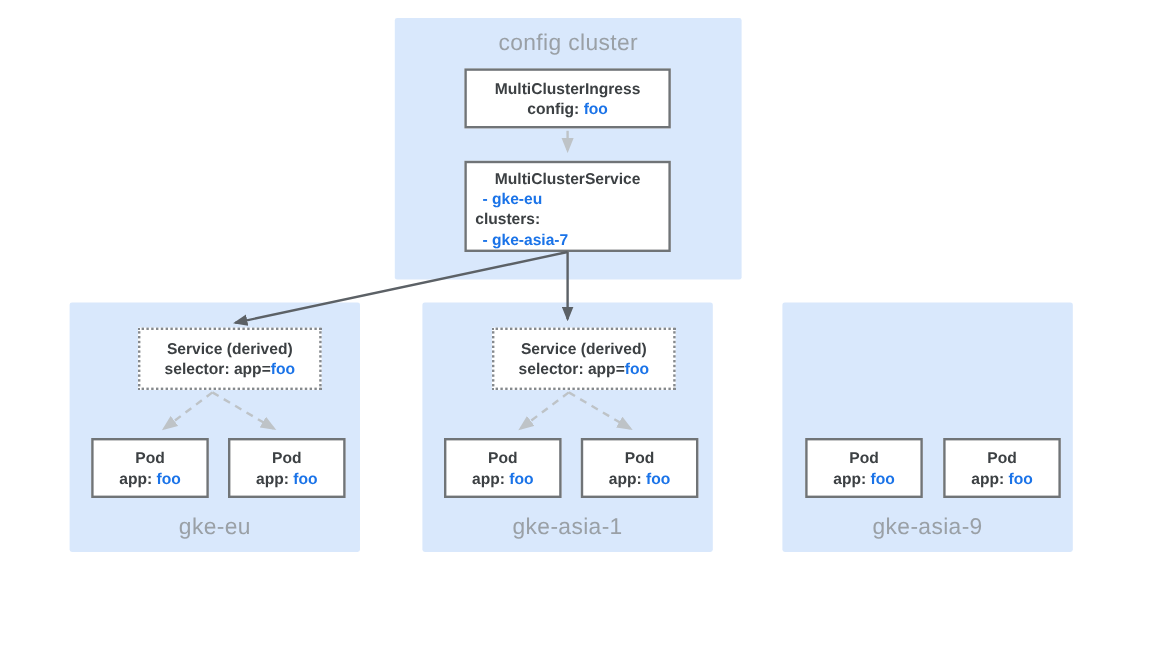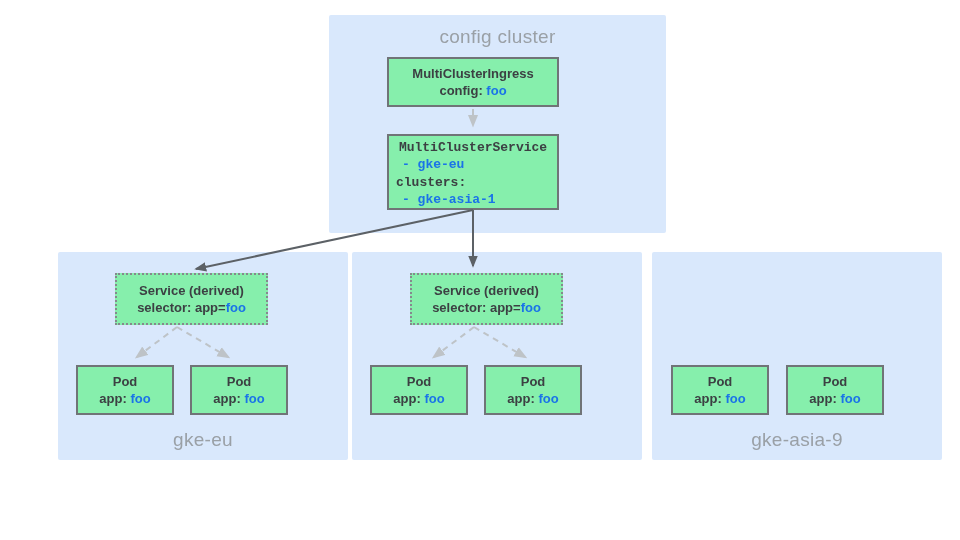--- a/index.html
+++ b/index.html
@@ -1,36 +1,36 @@
 <!DOCTYPE html>
 <html><head>
 <meta charset="utf-8">
 <style>
   html,body { margin:0; padding:0; background:#ffffff; }
   .canvas {
     position:relative; width:960px; height:540px; background:#ffffff;
     font-family:"Liberation Sans", sans-serif; overflow:hidden;
   }
   .cluster {
-    position:absolute; background:#d9e8fc; border-radius:2px;padding-left:48px;
+    position:absolute; background:#d9e8fc; border-radius:2px;
   }
   .cluster-label {
     position:absolute; left:0; width:100%; text-align:center;
     color:#9aa0a6; font-size:19px; font-weight:400; letter-spacing:0.3px;
   }
   .cluster-label.top { top:11px; }
   .cluster-label.bottom { bottom:9px;margin-top:46px; }
   .node {
-    position:absolute; background:#86efac; border:2px solid #707477;
+    position:absolute; background:#ffffff; border:2px solid #707477;
     color:#3c4043; font-size:13px; font-weight:700; text-align:center;
     box-sizing:border-box; display:flex; flex-direction:column; justify-content:center;
     line-height:17px;
   }
   .node.dotted { border:2px dotted #85898d;margin-left:12px; }
-  .node.mcs { justify-content:space-between; padding-top:3px;font-family:Liberation Mono, monospace; }
+  .node.mcs { justify-content:flex-end; padding-top:3px; }
   .line { line-height:17px; white-space:pre; }
   .line.left { text-align:left; padding-left:7px; }
   .line.left.indent { padding-left:13px; }
   .blue { color:#1a73e8; }
   svg.arrows {
     position:absolute; left:0; top:0; width:960px; height:540px;
     pointer-events:none;
   }
 </style>
 </head>
@@ -43,21 +43,21 @@
 
     <div class="node" style="left:58px; top:42px; width:172px; height:50px;">
       <div class="line">MultiClusterIngress</div>
       <div class="line"><span>config: </span><span class="blue">foo</span></div>
     </div>
 
     <div class="node mcs" style="left:58px; top:119px; width:172px; height:76px;">
       <div class="line">MultiClusterService</div>
       <div class="line left indent blue">- gke-eu</div>
       <div class="line left">clusters:</div>
-      <div class="line left indent blue">- gke-asia-1</div>
+      <div class="line left indent blue">- gke-asia-7</div>
     </div>
   </div>
 
   <div class="cluster" style="left:58px; top:252px; width:242px; height:208px;">
     <div class="node dotted" style="left:45px; top:21px; width:153px; height:52px;">
       <div class="line">Service (derived)</div>
       <div class="line"><span>selector: app=</span><span class="blue">foo</span></div>
     </div>
     <div class="node" style="left:18px; top:113px; width:98px; height:50px;">
       <div class="line">Pod</div>
@@ -76,20 +76,21 @@
       <div class="line"><span>selector: app=</span><span class="blue">foo</span></div>
     </div>
     <div class="node" style="left:18px; top:113px; width:98px; height:50px;">
       <div class="line">Pod</div>
       <div class="line"><span>app: </span><span class="blue">foo</span></div>
     </div>
     <div class="node" style="left:132px; top:113px; width:98px; height:50px;">
       <div class="line">Pod</div>
       <div class="line"><span>app: </span><span class="blue">foo</span></div>
     </div>
+    <div class="cluster-label bottom">gke-asia-1</div>
   </div>
 
   <div class="cluster" style="left:652px; top:252px; width:242px; height:208px;">
     <div class="node" style="left:19px; top:113px; width:98px; height:50px;">
       <div class="line">Pod</div>
       <div class="line"><span>app: </span><span class="blue">foo</span></div>
     </div>
     <div class="node" style="left:134px; top:113px; width:98px; height:50px;">
       <div class="line">Pod</div>
       <div class="line"><span>app: </span><span class="blue">foo</span></div>

